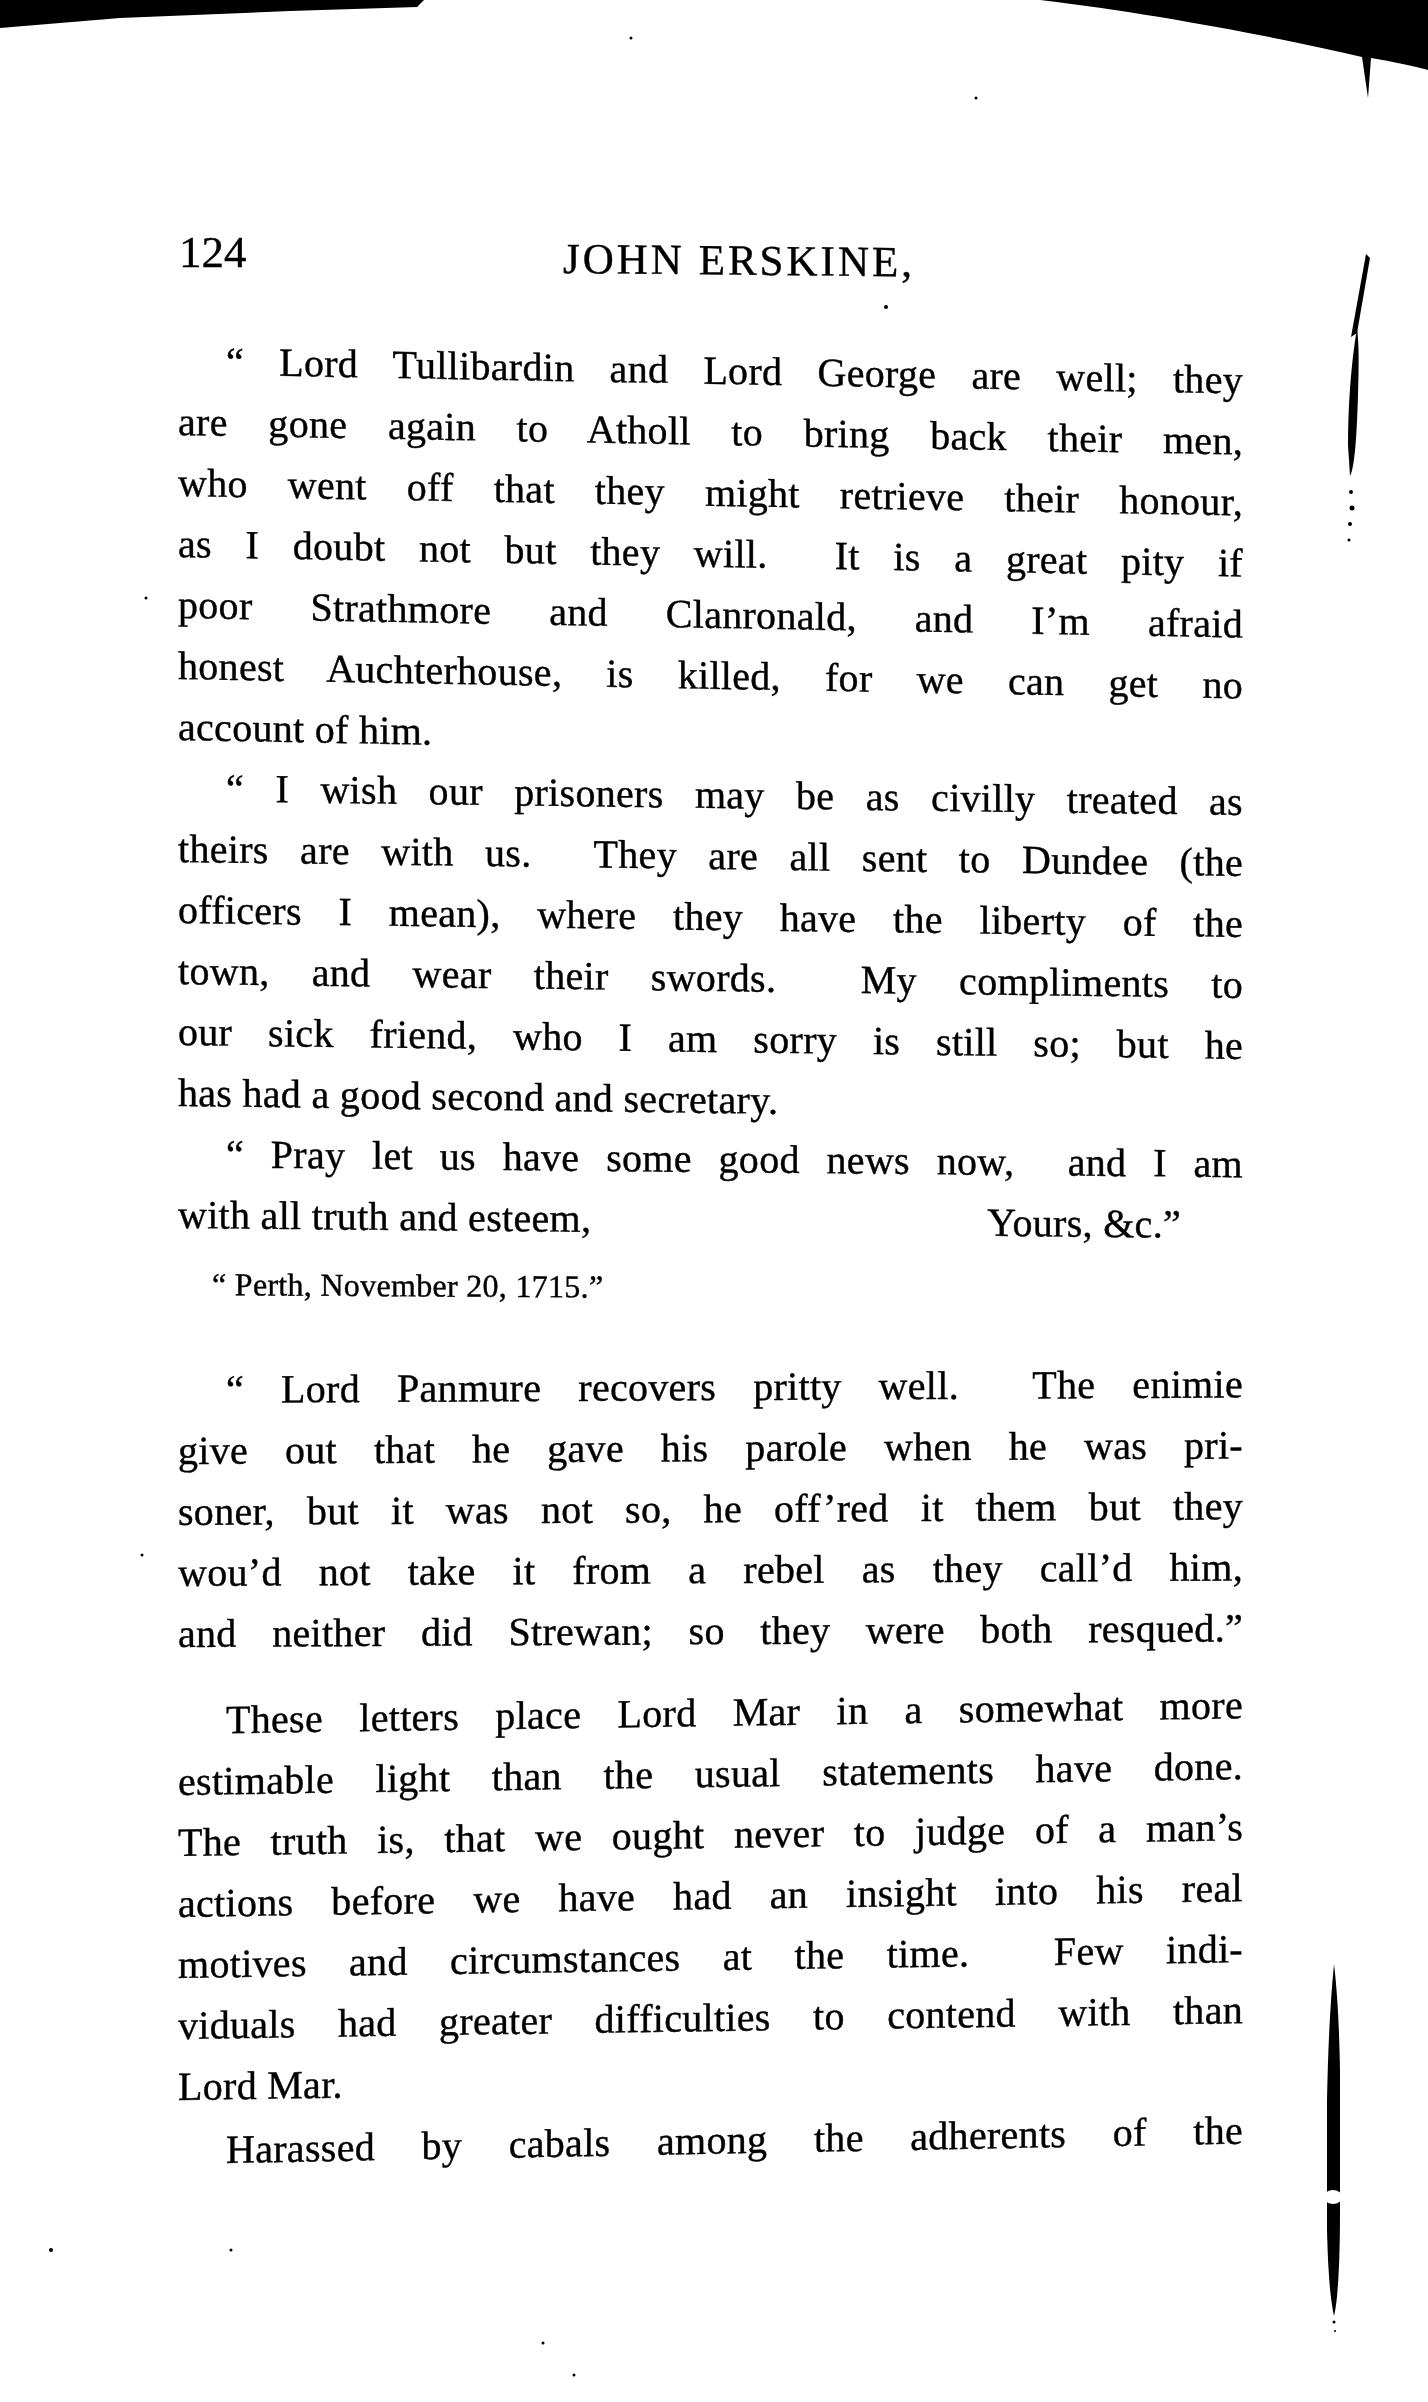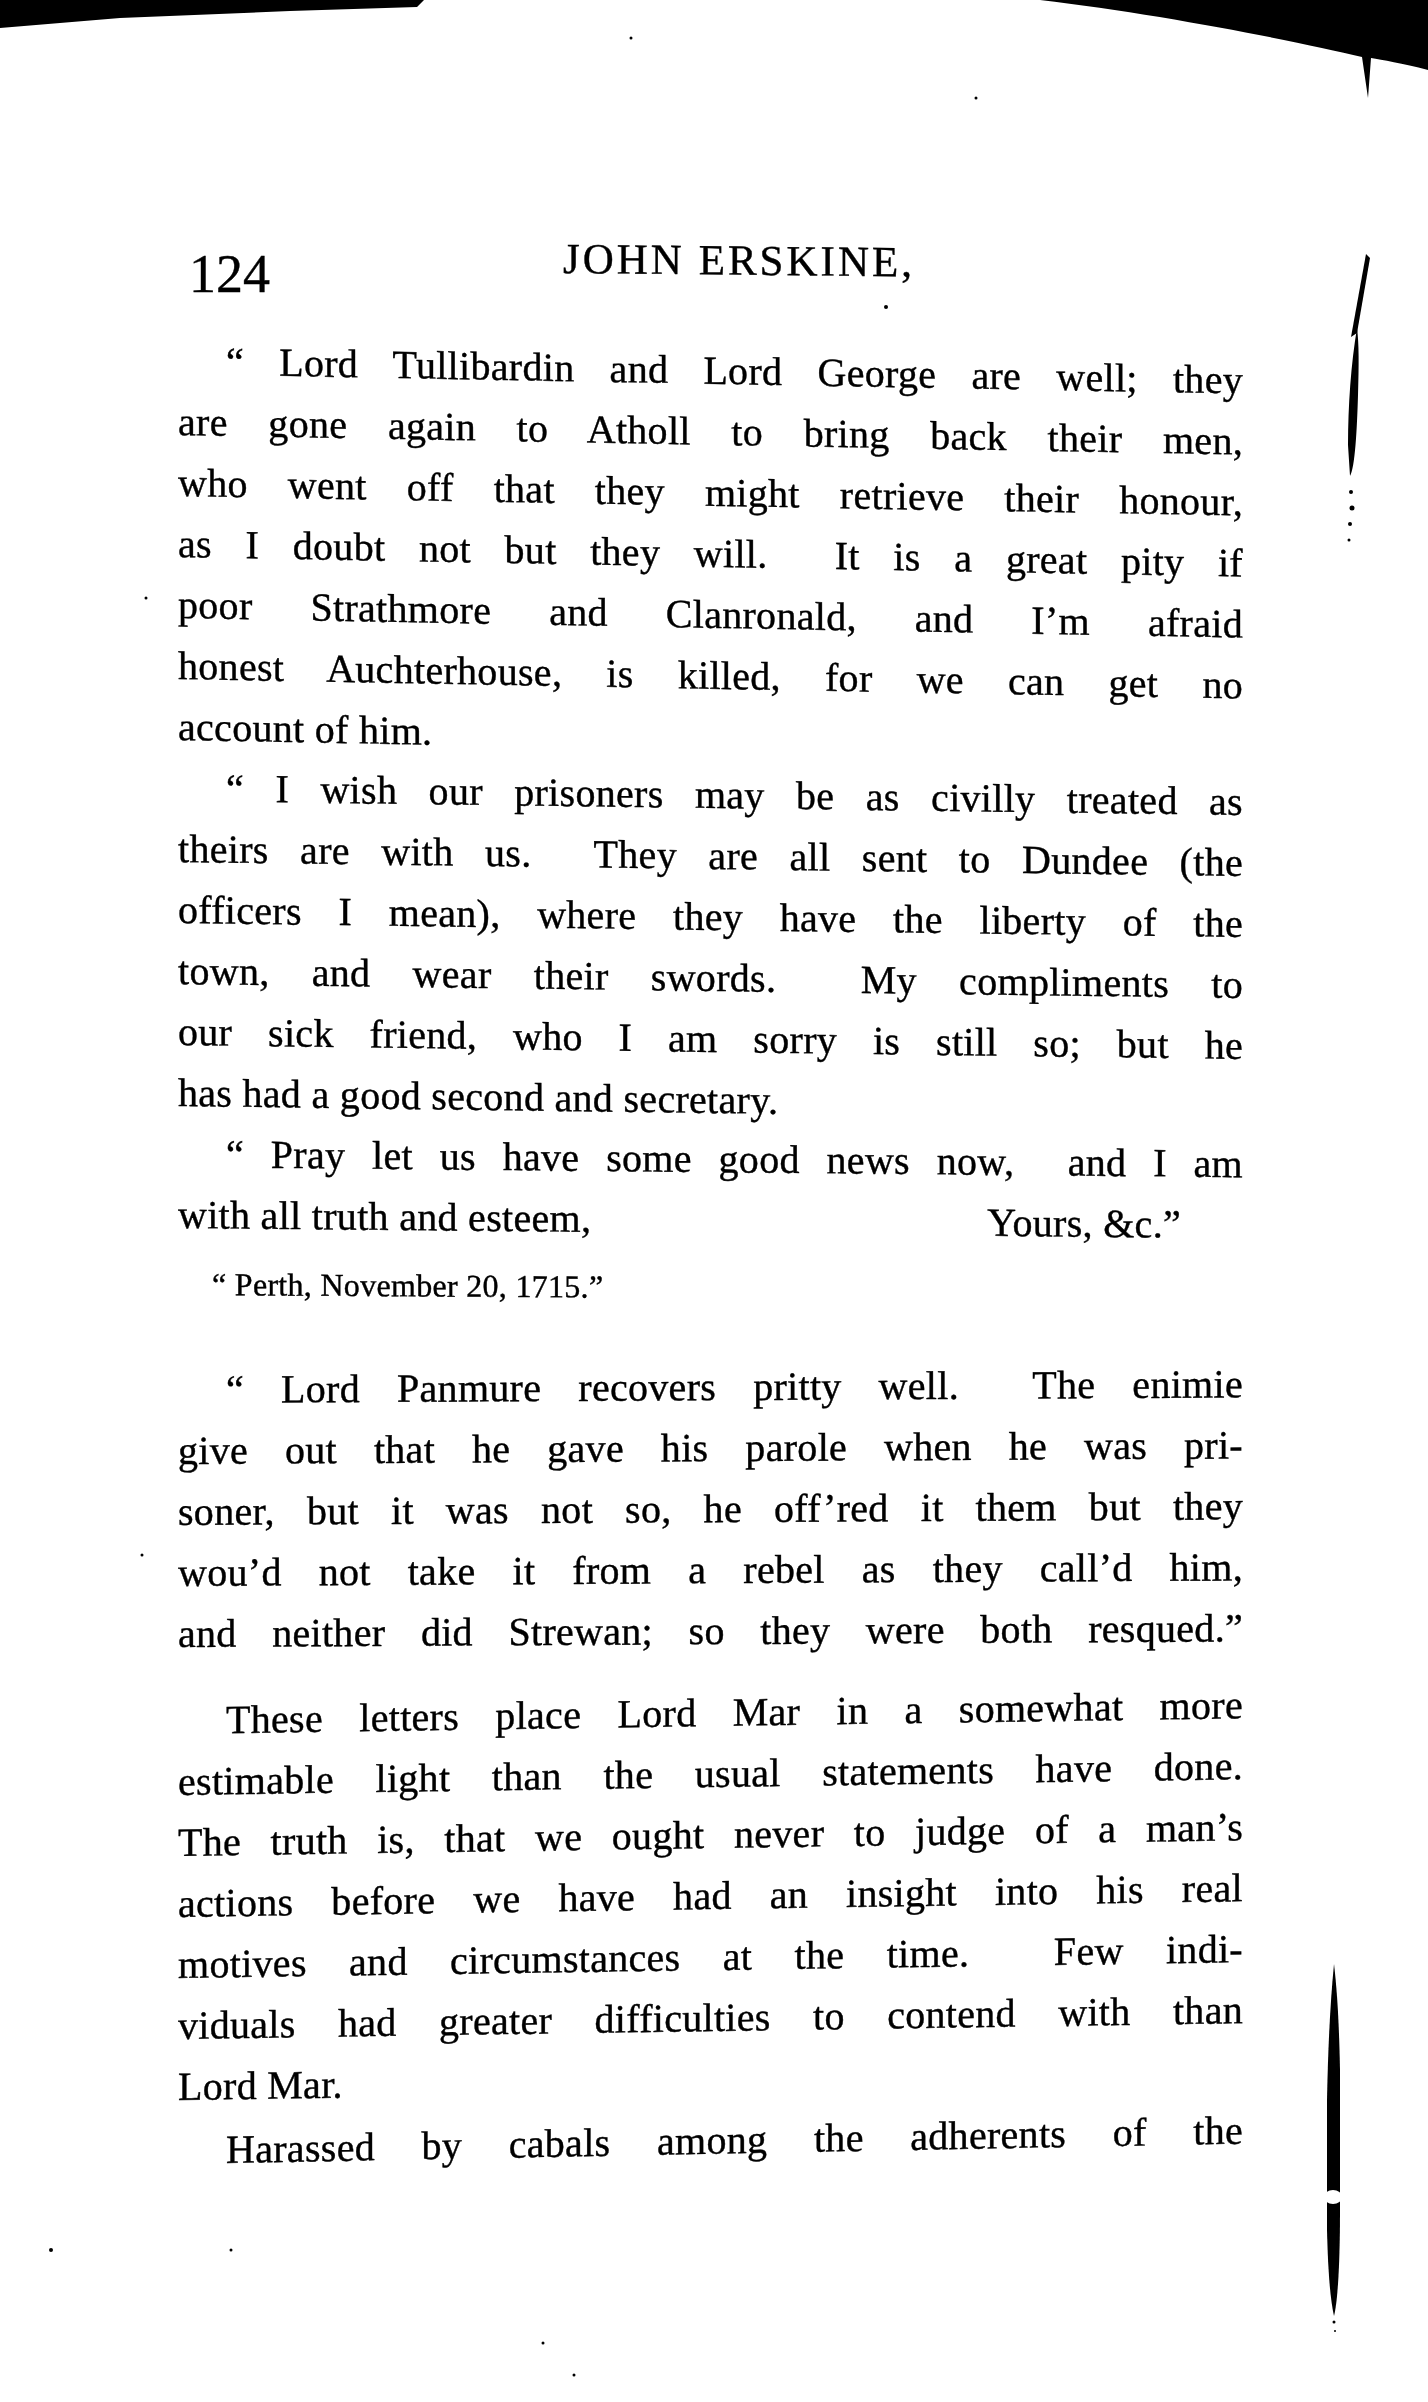--- a/index.html
+++ b/index.html
@@ -3,21 +3,21 @@
 <meta charset="utf-8">
 <style>
   html,body{margin:0;padding:0;background:#e8e8e8;}
   .page{
     position:relative;width:1428px;height:2402px;background:#ffffff;
     overflow:hidden;color:#000;
     font-family:"Liberation Serif","DejaVu Serif",serif;
     -webkit-text-stroke:0.4px #000;
   }
   .artifacts{position:absolute;left:0;top:0;pointer-events:none;}
-  .folio{position:absolute;left:189px;top:230px;font-size:54px;line-height:44px;margin-top:22px;}
+  .folio{position:absolute;left:179px;top:230px;font-size:45px;line-height:44px;}
   .running-header{
     position:absolute;left:563px;top:240px;font-size:43px;line-height:38px;
     letter-spacing:3px;transform:skewY(0.55deg);transform-origin:0 0;white-space:nowrap;
   }
   .column{position:absolute;left:178px;top:330px;width:1065px;}
   .para{transform-origin:0 0;}
   .ln{
     height:61px;line-height:61px;font-size:40px;letter-spacing:0.3px;
     text-align:justify;text-align-last:justify;overflow:hidden;white-space:nowrap;
   }

